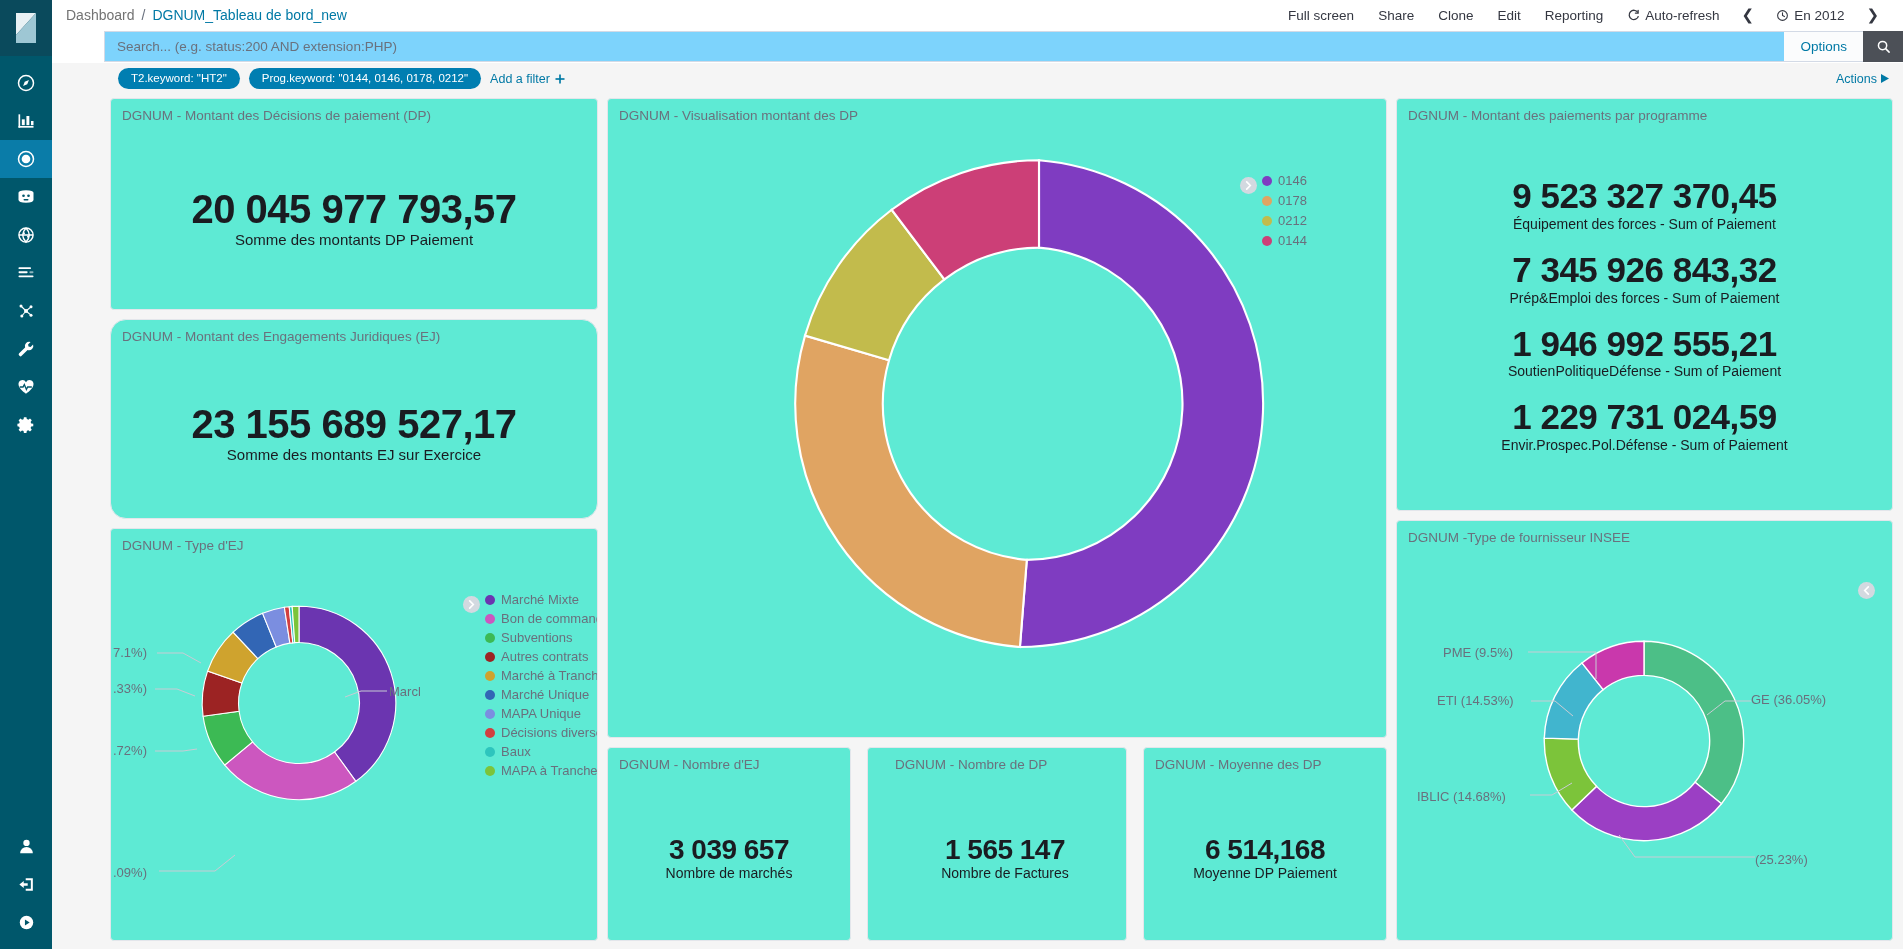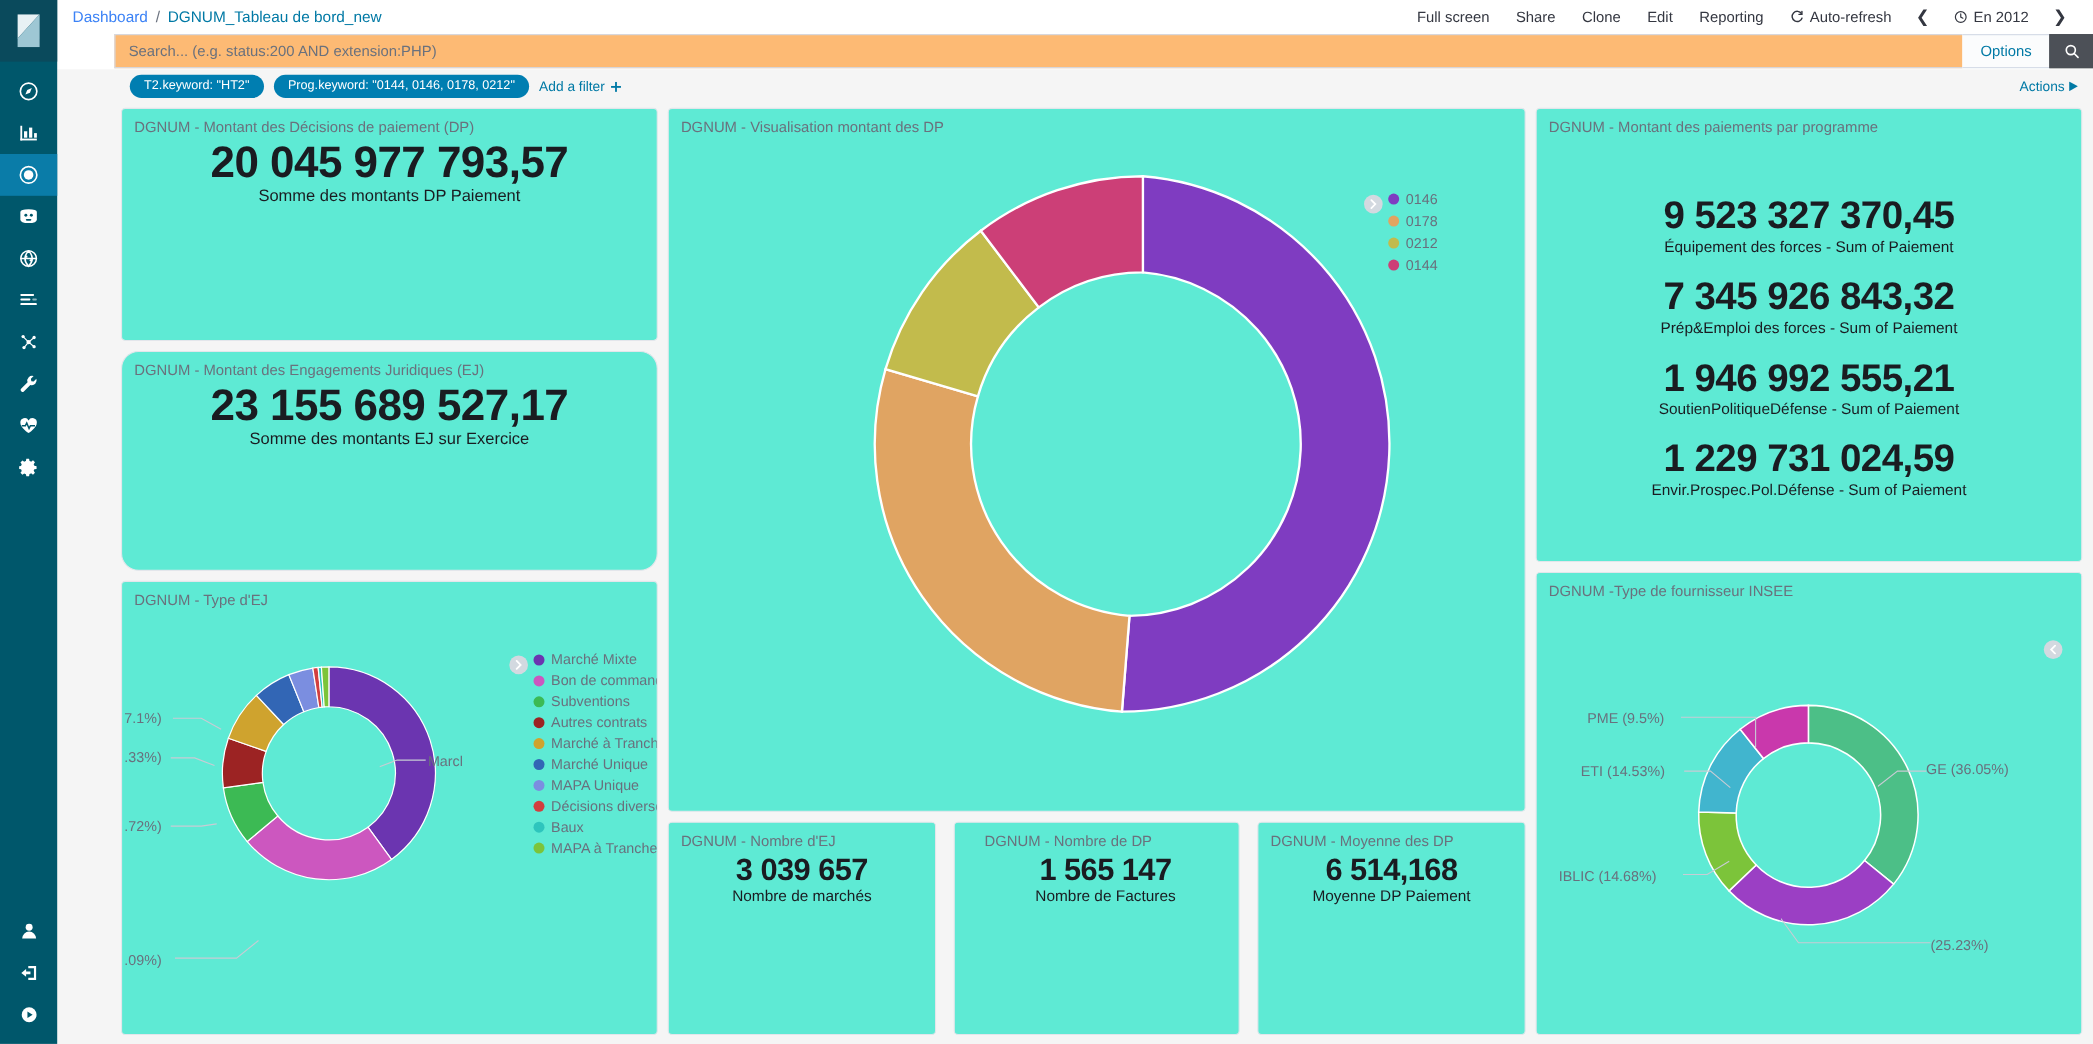--- a/index.html
+++ b/index.html
@@ -31,38 +31,38 @@
   .nav-bottom { display: flex; flex-direction: column; width: 52px; padding-bottom: 8px; }
 
   
   .main { flex: 1 1 auto; display: flex; flex-direction: column; min-width: 0; background: #f5f5f5; }
 
   .topbar {
     height: 30px; background: #fff; display: flex; align-items: center;
     padding: 0 14px 0 14px; flex: 0 0 30px;
   }
   .breadcrumb { display: flex; align-items: center; font-size: 14px; color: #0079a5; }
-  .breadcrumb .crumb-link { color: #3b82f6; cursor: pointer; }
+  .breadcrumb .crumb-link { color: #737373; cursor: pointer; }
   .breadcrumb .sep { margin: 0 7px; color: #69707d; }
   .breadcrumb .crumb-current { color: #0079a5; }
   .top-actions { margin-left: auto; display: flex; align-items: center; gap: 0; }
   .top-action {
     font-size: 13.5px; color: #343741; padding: 0 12px; cursor: pointer; white-space: nowrap;
   }
   .top-action.with-icon { display: flex; align-items: center; gap: 5px; }
   .arrow-btn { padding: 0 10px; cursor: pointer; color: #343741; font-size: 15px; }
 
   .searchrow {
     height: 33px; background: #fff; display: flex; align-items: stretch;
     padding: 0 0 0 52px; flex: 0 0 33px; position: relative;
   }
   .searchwrap { flex: 1 1 auto; display: flex; align-items: center; position: relative; }
   .search-input {
     flex: 1 1 auto; height: 31px; border: 1px solid #d3dae6; border-right: none;
-    background: #fdba74; font-size: 13.5px; color: #343741; padding: 0 12px;
+    background: #7dd3fc; font-size: 13.5px; color: #343741; padding: 0 12px;
     font-family: "Liberation Sans", sans-serif; outline: none;
   }
   .search-input::placeholder { color: #6a717d; }
   .options-btn {
     height: 31px; border: 1px solid #d3dae6; border-left: none; border-right: none;
     background: #fbfcfd; color: #0079a5; font-size: 13.5px;
     display: flex; align-items: center; padding: 0 16px; cursor: pointer;
   }
   .search-go {
     width: 40px; height: 31px; background: #4c5057; border: 1px solid #4c5057;
@@ -103,21 +103,21 @@
   }
   .panel-title {
     font-size: 13.5px; color: #6a717d; padding: 9px 11px 4px 11px;
     white-space: nowrap; overflow: hidden; text-overflow: ellipsis;
   }
   .panel-body { flex: 1 1 auto; position: relative; min-height: 0; }
 
   
   .metric-center {
     position: absolute; inset: 0; display: flex; flex-direction: column;
-    align-items: center; 
+    align-items: center; justify-content: center;
   }
   .metric-value {
     font-size: 40px; font-weight: bold; color: #1a1c21; line-height: 1.05;
     letter-spacing: -0.5px; white-space: nowrap;
   }
   .metric-label { font-size: 15px; color: #1a1c21; margin-top: 1px; white-space: nowrap; }
 
   .metric-stack {
     position: absolute; inset: 0; display: flex; flex-direction: column;
     align-items: center; justify-content: center; gap: 20px; padding: 6px 0 12px;

